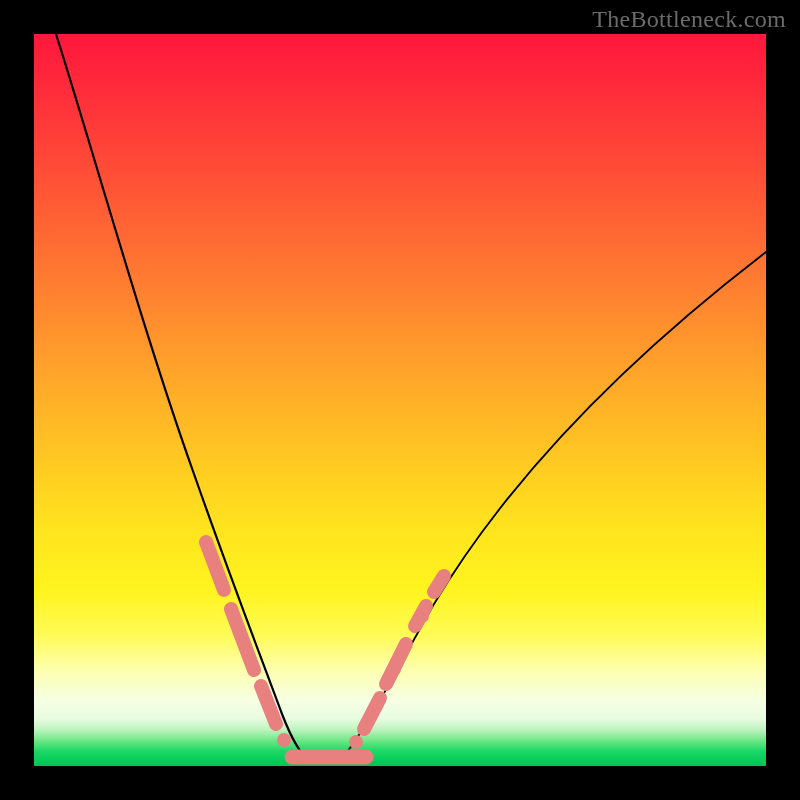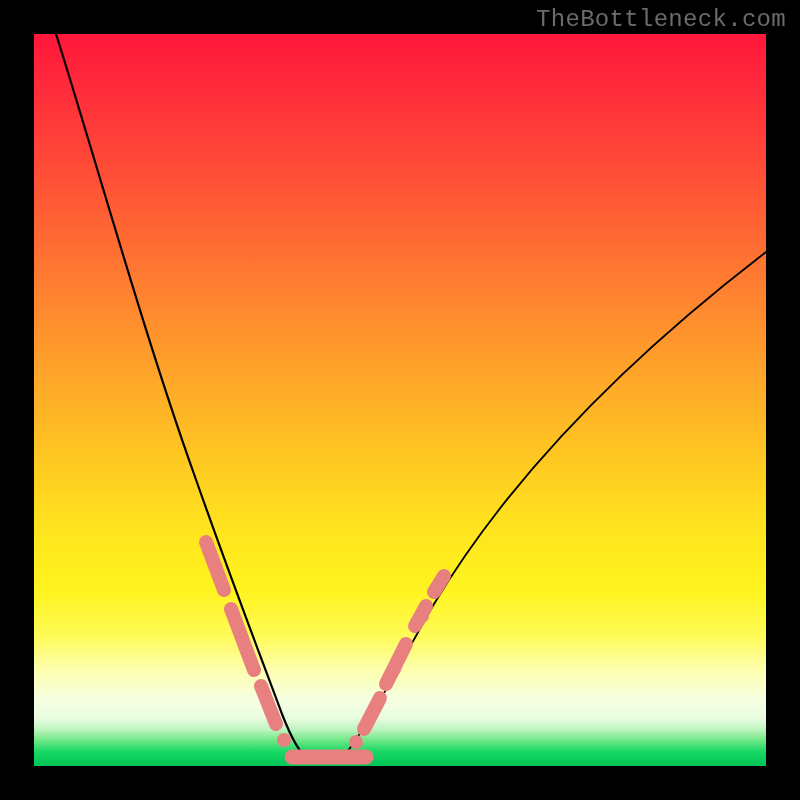--- a/index.html
+++ b/index.html
@@ -46,21 +46,21 @@
     );
   }
   .watermark {
     position: absolute;
     top: 6px;
     right: 14px;
     color: #6b6b6b;
     font-size: 24px;
     font-weight: 400;
     letter-spacing: 0.3px;
-    font-family: Liberation Mono, monospace;
+    font-family: Liberation Serif, serif;
   }
   svg.curves {
     position: absolute;
     left: 0;
     top: 0;
     width: 732px;
     height: 732px;
   }
   
   .curve {

